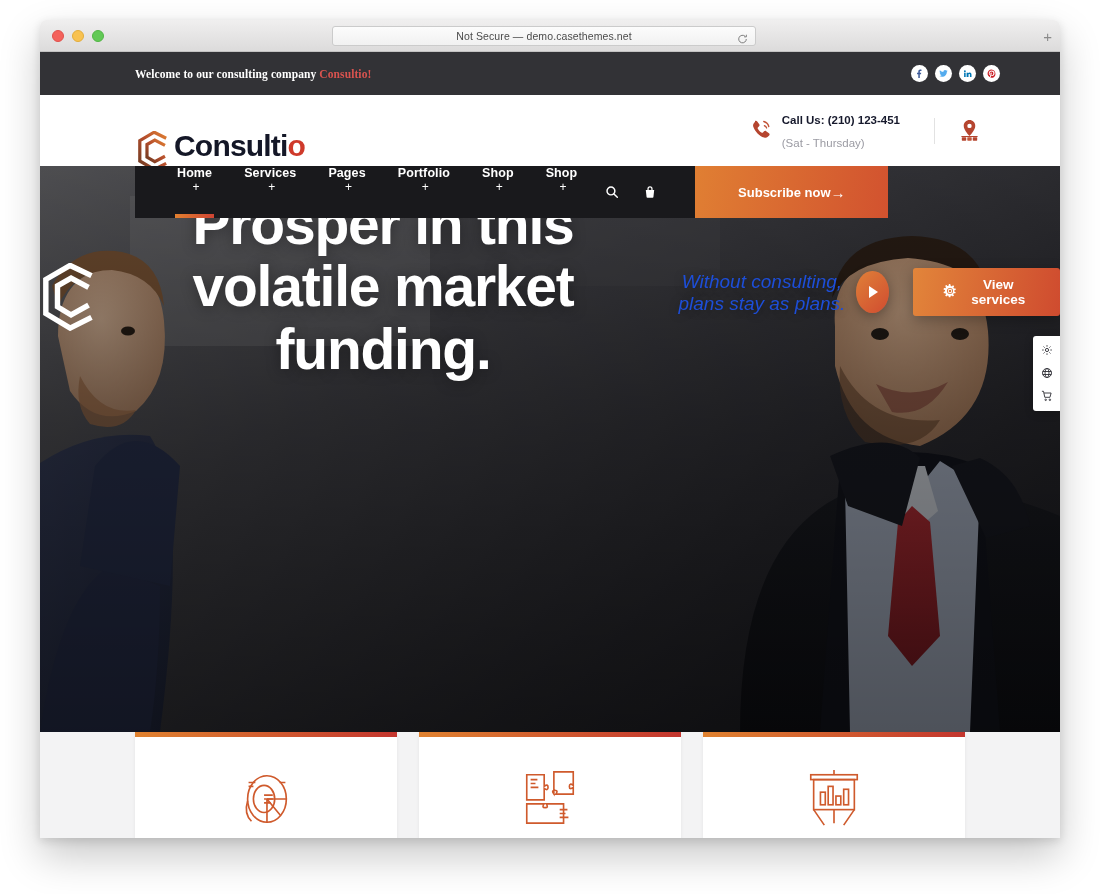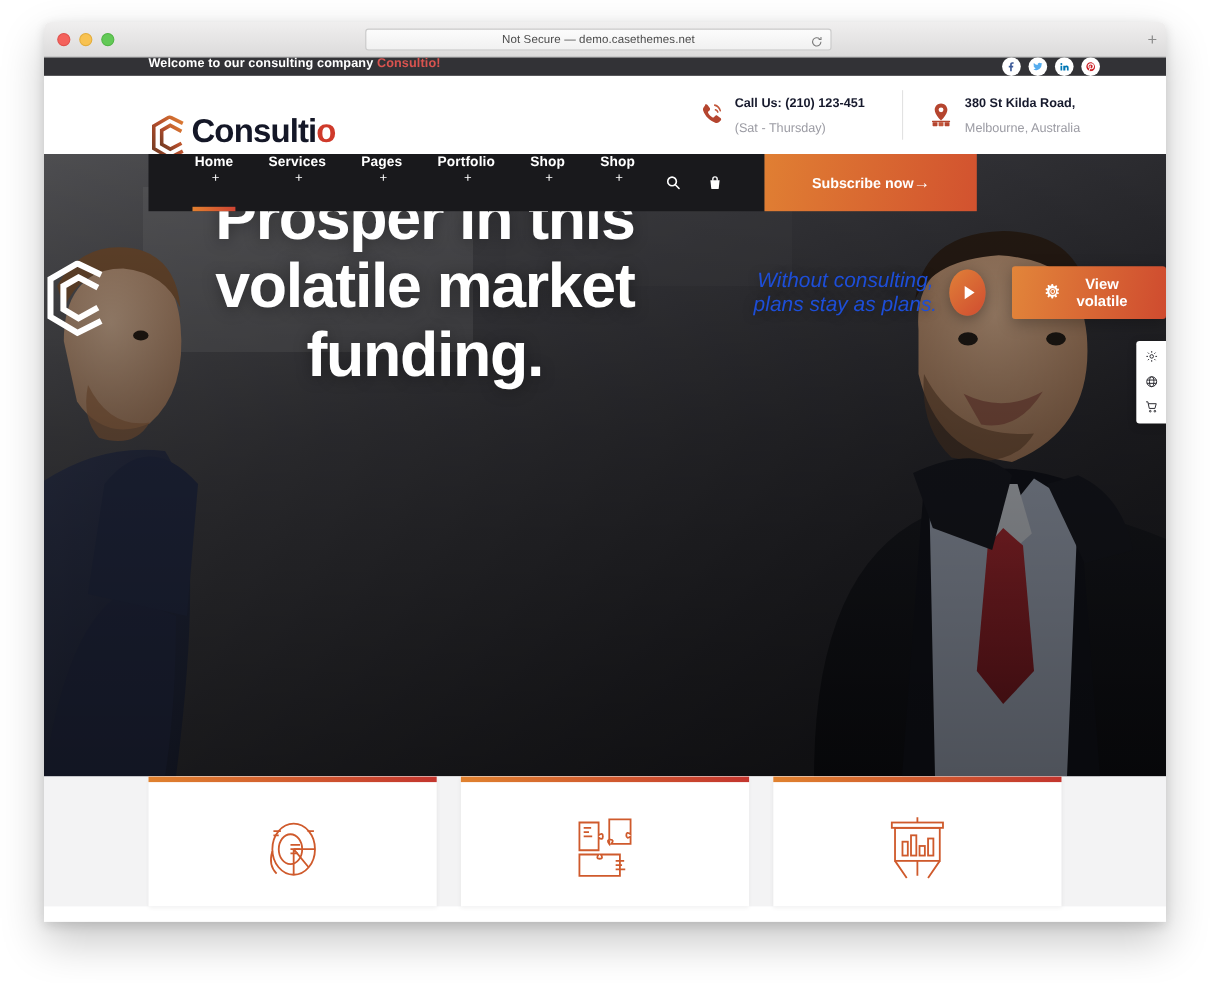--- a/index.html
+++ b/index.html
@@ -53,22 +53,22 @@
   .plus-tab {
     position: absolute; right: 8px; top: 9px;
     font-size: 15px; color: #8a8a8a; line-height: 1;
   }
 
   
   .site { position: relative; width: 1020px; height: 786px; background: #fff; overflow: hidden; }
 
   
   .topbar {
-    height: 17px; background: #323236;
-    display: flex; align-items: flex-start; position: relative;
+    height: 43px; background: #323236;
+    display: flex; align-items: center; position: relative; font-family: Liberation Serif, serif;
   }
   .topbar .welcome {
     margin-left: 95px; font-size: 11.5px; color: #fff; font-weight: 600;
     letter-spacing: .1px;
   }
   .topbar .brandword { color: #d9534f; font-weight: 700; }
   .socials { position: absolute; right: 60px; display: flex; gap: 7px; }
   .soc {
     width: 17px; height: 17px; border-radius: 50%;
     background: #fff; display: flex; align-items: center; justify-content: center;
@@ -292,24 +292,20 @@
         <div class="contact">
           <span class="c-icon">
             <svg viewBox="0 0 26 26">
               <path fill="#b5452f" d="M13 2.2c-3.3 0-6 2.7-6 6 0 4.4 6 10.3 6 10.3s6-5.9 6-10.3c0-3.3-2.7-6-6-6z"></path>
               <circle cx="13" cy="8.2" r="2.3" fill="#fff"></circle>
               <rect x="5" y="20" width="4.6" height="3.6" rx=".6" fill="#b5452f"></rect>
               <rect x="10.7" y="20" width="4.6" height="3.6" rx=".6" fill="#c2563a"></rect>
               <rect x="16.4" y="20" width="4.6" height="3.6" rx=".6" fill="#b5452f"></rect>
               <rect x="4.4" y="18.6" width="17.2" height="1.2" rx=".5" fill="#b5452f"></rect>
             </svg>
-          </span>
-          <span class="c-lines">
-            <span class="c-top">380 St Kilda Road,</span><br>
-            <span class="c-sub">Melbourne, Australia</span>
           </span>
         </div>
       </div>
     </div>
 
     <div class="hero">
 
       <svg class="hero-bg" viewBox="0 0 1020 566" preserveAspectRatio="none">
         <defs>
           <linearGradient id="bgRoom" x1="0" y1="0" x2="1" y2="1">
@@ -461,21 +457,21 @@
           <a class="play-btn">
             <span class="tri"></span>
           </a>
           <a class="view-btn">
             <span>
               <svg viewBox="0 0 24 24" fill="#ffffff">
                 <path d="M12 8.2a3.8 3.8 0 1 0 0 7.6 3.8 3.8 0 0 0 0-7.6zm0 6a2.2 2.2 0 1 1 0-4.4 2.2 2.2 0 0 1 0 4.4z"></path>
                 <path d="M21.3 13.6l-1.9-.5a7.6 7.6 0 0 0 0-2.2l1.9-.5a.8.8 0 0 0 .6-.9l-.3-1.4a.8.8 0 0 0-.9-.6l-1.9.3a7.7 7.7 0 0 0-1.1-1.9l1.2-1.5a.8.8 0 0 0-.1-1.1l-1.1-.9a.8.8 0 0 0-1.1.1l-1.2 1.5a7.6 7.6 0 0 0-2.1-.7L12.8.9a.8.8 0 0 0-.8-.7h-1.4a.8.8 0 0 0-.8.7l-.2 1.9a7.6 7.6 0 0 0-2.1.7L6.3 2a.8.8 0 0 0-1.1-.1l-1.1.9a.8.8 0 0 0-.1 1.1l1.2 1.5a7.7 7.7 0 0 0-1.1 1.9l-1.9-.3a.8.8 0 0 0-.9.6L1 9a.8.8 0 0 0 .6.9l1.9.5a7.6 7.6 0 0 0 0 2.2l-1.9.5a.8.8 0 0 0-.6.9l.3 1.4a.8.8 0 0 0 .9.6l1.9-.3c.3.7.7 1.3 1.1 1.9l-1.2 1.5a.8.8 0 0 0 .1 1.1l1.1.9a.8.8 0 0 0 1.1-.1l1.2-1.5c.7.3 1.4.6 2.1.7l.2 1.9c0 .4.4.7.8.7h1.4c.4 0 .8-.3.8-.7l.2-1.9c.7-.1 1.4-.4 2.1-.7l1.2 1.5c.3.3.8.4 1.1.1l1.1-.9c.3-.3.4-.8.1-1.1l-1.2-1.5c.4-.6.8-1.2 1.1-1.9l1.9.3c.4.1.8-.2.9-.6l.3-1.4a.8.8 0 0 0-.6-.9zM12 17.2a5.2 5.2 0 1 1 0-10.4 5.2 5.2 0 0 1 0 10.4z"></path>
               </svg>
             </span>
-            <span>View volatile</span>
+            <span>View services</span>
           </a>
         </div>
       </div>
     </div>
 
     <div class="cards-strip">
       <div class="card">
         <span>
           <svg viewBox="0 0 64 64" fill="none" stroke="#cf5a2c" stroke-width="1.7">
             <ellipse cx="33" cy="33" rx="20" ry="24"></ellipse>

